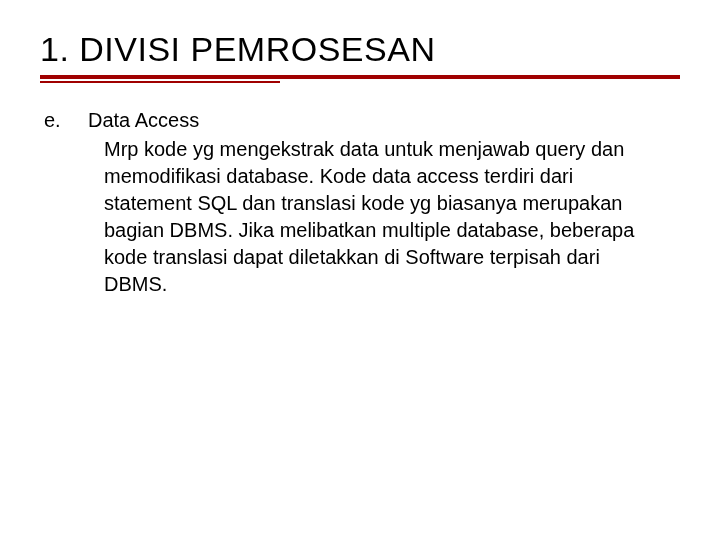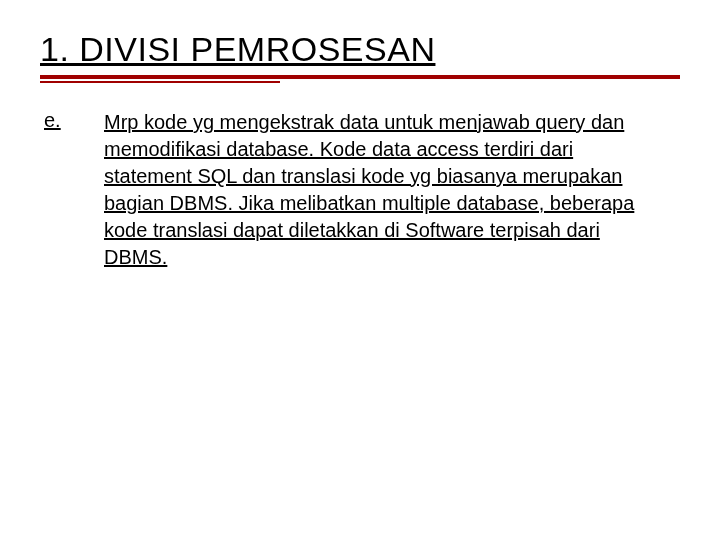--- a/index.html
+++ b/index.html
@@ -10,21 +10,20 @@
     background: #ffffff;
     font-family: Verdana, Geneva, sans-serif;
     color: #000;
   }
   .slide {
     position: relative;
     box-sizing: border-box;
     width: 720px;
     height: 424px;
     padding: 30px 40px 40px 40px;
-    text-decoration: underline;
   }
   .title {
     font-size: 34px;
     font-weight: 400;
     margin: 0 0 6px 0;
     letter-spacing: 0.5px;
   }
   .rule-wrap {
     margin: 0 0 24px 0;
     border-top: 4px solid #a00000;
@@ -62,16 +61,17 @@
 
 <div class="slide">
   <h1 class="title">1. DIVISI PEMROSESAN</h1>
   <div class="rule-wrap">
     <div class="rule-thin"></div>
   </div>
 
   <div class="content">
     <div class="marker">e.</div>
     <div class="body-col">
+      <p class="sub-title">Data Access</p>
       <p class="desc">Mrp kode yg mengekstrak data untuk menjawab query dan memodifikasi database. Kode data access terdiri dari statement SQL dan translasi kode yg biasanya merupakan bagian DBMS. Jika melibatkan multiple database, beberapa kode translasi dapat diletakkan di Software terpisah dari DBMS.</p>
     </div>
   </div>
 </div>
 
 </body></html>

